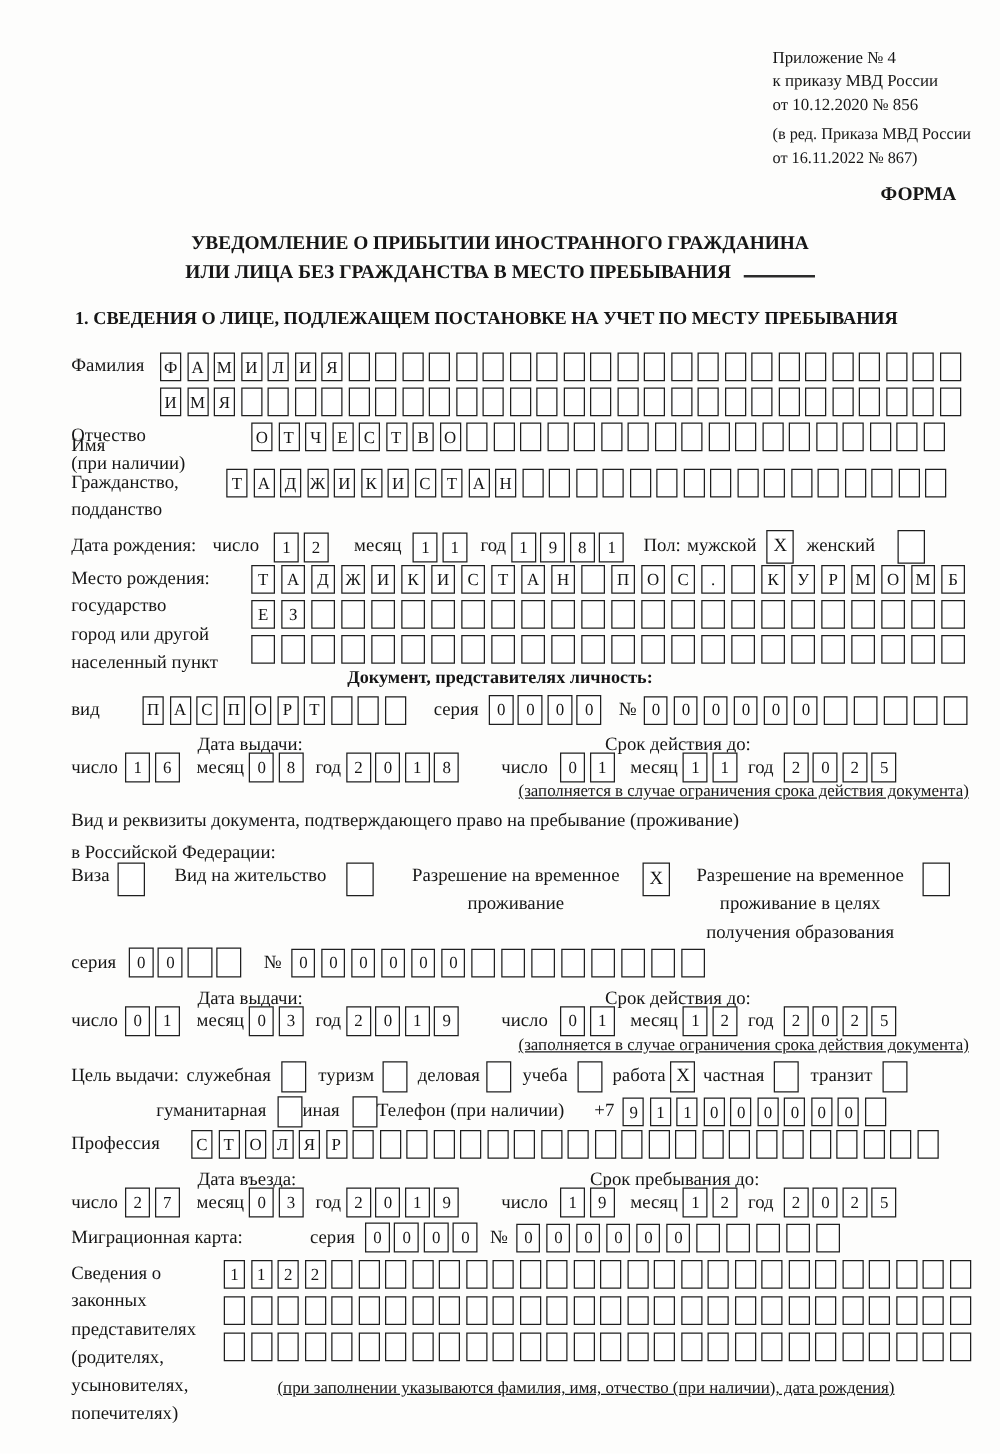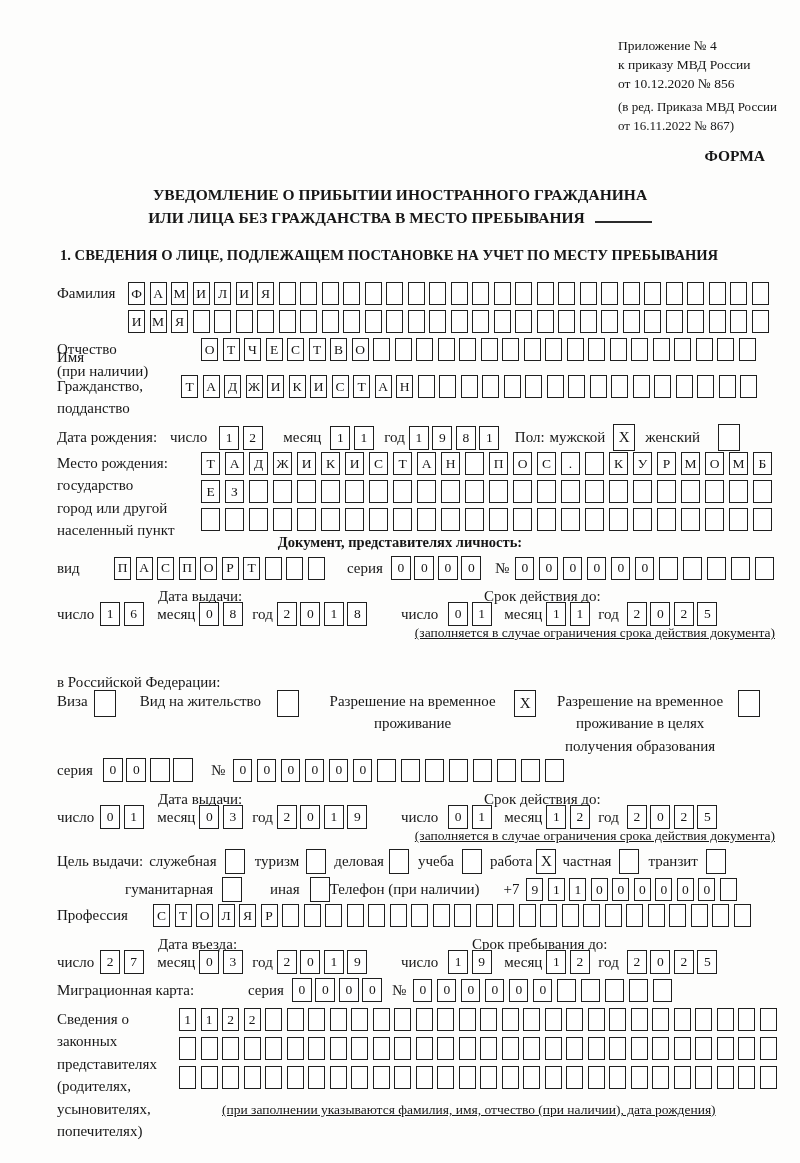--- a/index.html
+++ b/index.html
@@ -393,20 +393,21 @@
     <span class="lbl" style="margin:0 8px 0 5px;">год</span>
     <span class="cells digits">
         <span class="cell">2</span>
         <span class="cell">0</span>
         <span class="cell">2</span>
         <span class="cell">5</span>
       </span>
   </div>
   <div class="abs small" style="right:25px; top:624px;">(заполняется в случае ограничения срока действия документа)</div>
 
+  <div class="abs lbl" style="left:57px; top:646px;">Вид и реквизиты документа, подтверждающего право на пребывание (проживание)</div>
   <div class="abs lbl" style="left:57px; top:671px;">в Российской Федерации:</div>
 
   <div class="abs row" style="left:57px; top:690px;">
     <span class="lbl">Виза</span>
     <span class="checkbox" style="margin-left:6px;"></span>
     <span class="lbl" style="margin-left:24px;">Вид на жительство</span>
     <span class="checkbox" style="margin-left:16px;"></span>
     <span class="lblcol center" style="margin-left:26px; width:175px;">
       <span class="lbl">Разрешение на временное</span>
       <span class="lbl">проживание</span>
@@ -504,21 +505,21 @@
     <span class="checkbox sm" style="margin-left:4px;">X</span>
     <span class="lbl" style="margin-left:6px;">частная</span>
     <span class="checkbox sm" style="margin-left:8px;"></span>
     <span class="lbl" style="margin-left:9px;">транзит</span>
     <span class="checkbox sm" style="margin-left:8px;"></span>
   </div>
 
   <div class="abs row vc" style="left:125px; top:877px;">
     <span class="lbl">гуманитарная</span>
     <span class="checkbox sm" style="margin-left:9px;"></span>
-    <span class="lbl" style="margin-left:28px;">иная</span>
+    <span class="lbl" style="margin-left:0;">иная</span>
     <span class="checkbox sm" style="margin-left:10px;"></span>
     <span class="lbl" style="">Телефон (при наличии)</span>
     <span class="lbl" style="margin-left:24px;">+7</span>
     <span class="cells" style="margin-left:7px;">
         <span class="cell">9</span>
         <span class="cell">1</span>
         <span class="cell">1</span>
         <span class="cell">0</span>
         <span class="cell">0</span>
         <span class="cell">0</span>

